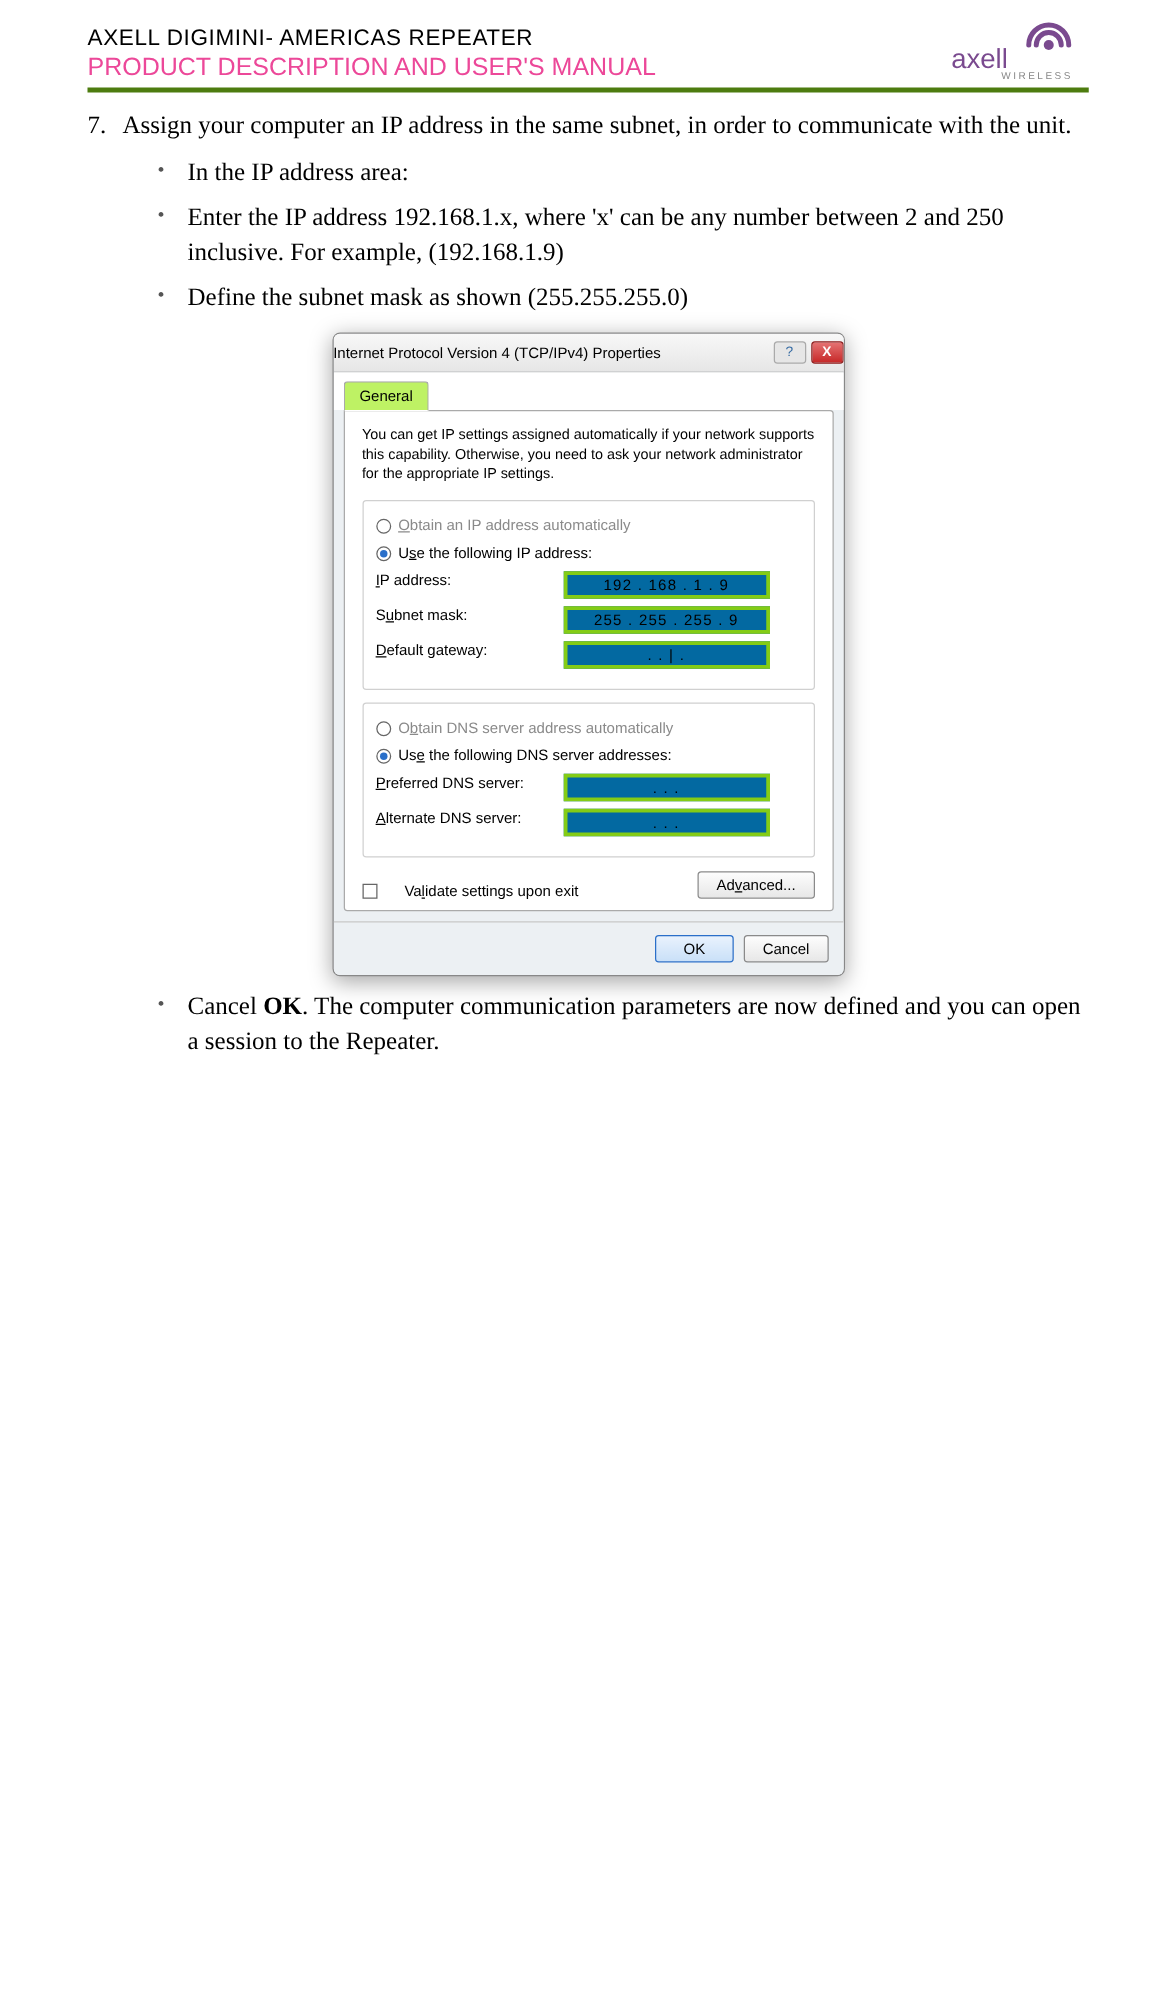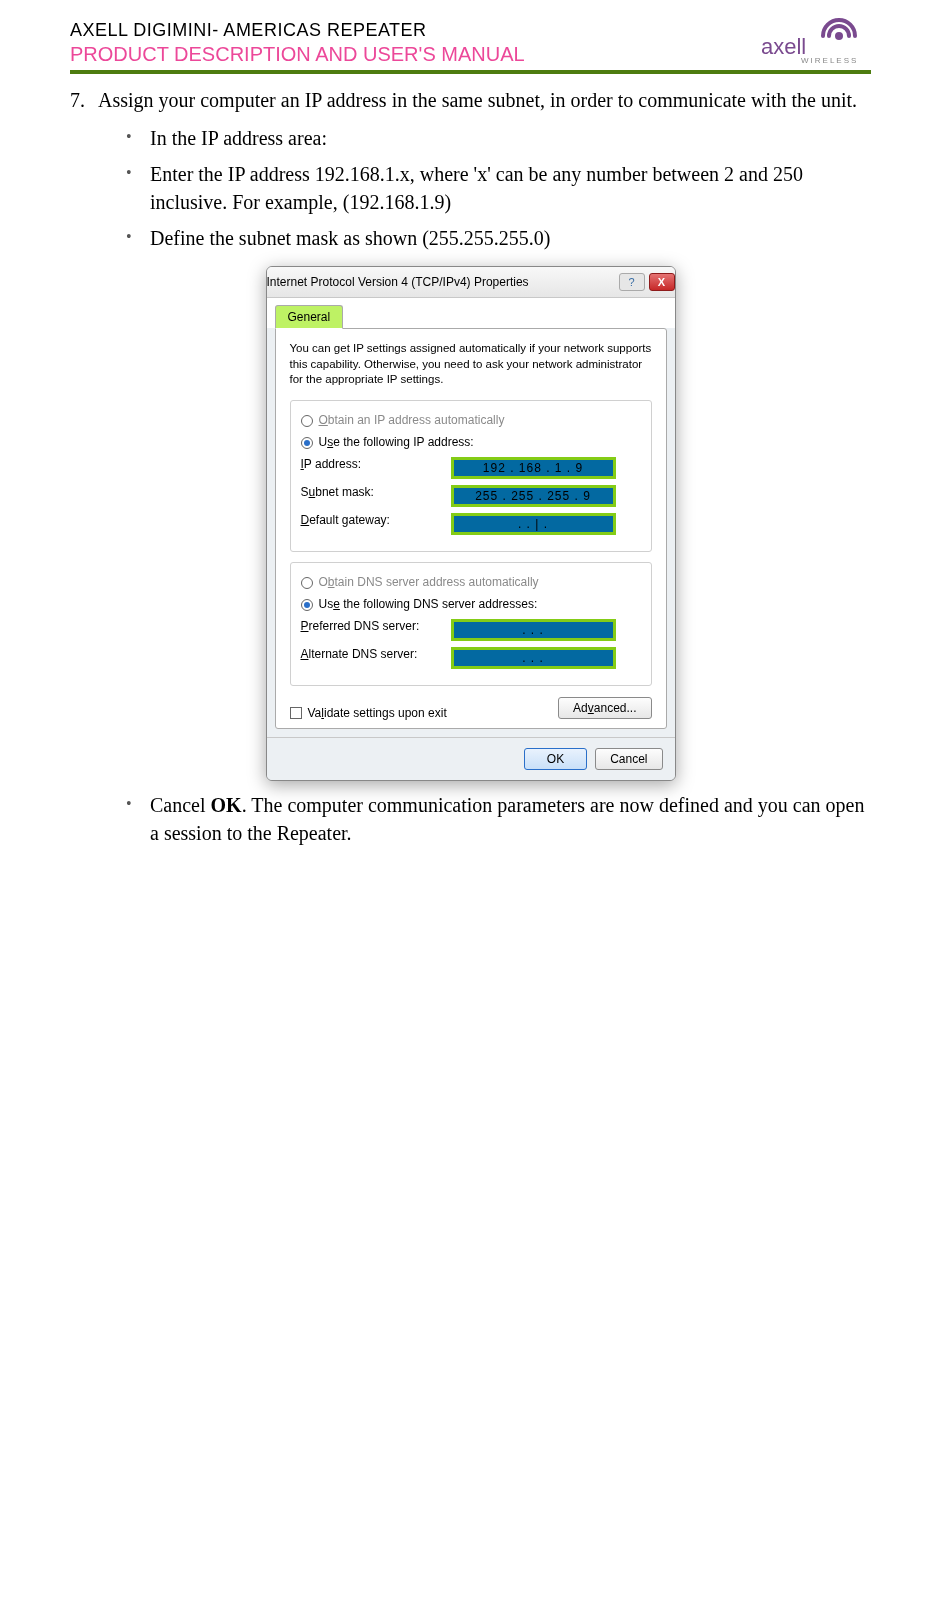--- a/index.html
+++ b/index.html
@@ -120,21 +120,21 @@
     }
     .radio.sel::after { content:""; width:6px; height:6px; border-radius:50%; background:#2a6fc9; }
     .disabled { color:#8a8a8a; }
     .field-row { display:flex; align-items:flex-start; margin:6px 0; font-size:12px; }
     .field-label { width:150px; }
     .ip-box {
       border:3px solid #84cc16; background:#0369a1; width:165px; height:22px;
       display:flex; align-items:center; justify-content:center;
       font-family: Tahoma, sans-serif; font-size:12px; letter-spacing:1px;
     }
-    .check-row { display:flex; align-items:center; gap:6px; font-size:12px; margin-top:10px;}
+    .check-row { display:flex; align-items:center; gap:22px; font-size:12px; margin-top:10px;}
     .check { width:12px; height:12px; border:1px solid #666; background:#fff; }
     .adv-row { display:flex; justify-content:flex-end; margin-top:0;}
     .win-btn {
       padding:3px 14px; font-size:12px; border:1px solid #8a8a8a;
       border-radius:3px; background:linear-gradient(#fdfdfd,#e7e7e7);
     }
     .footer-btns {
       padding:10px 12px; background:#ecf0f3; display:flex; justify-content:flex-end; gap:8px;
       border-top:1px solid #c8c8c8;
     }

